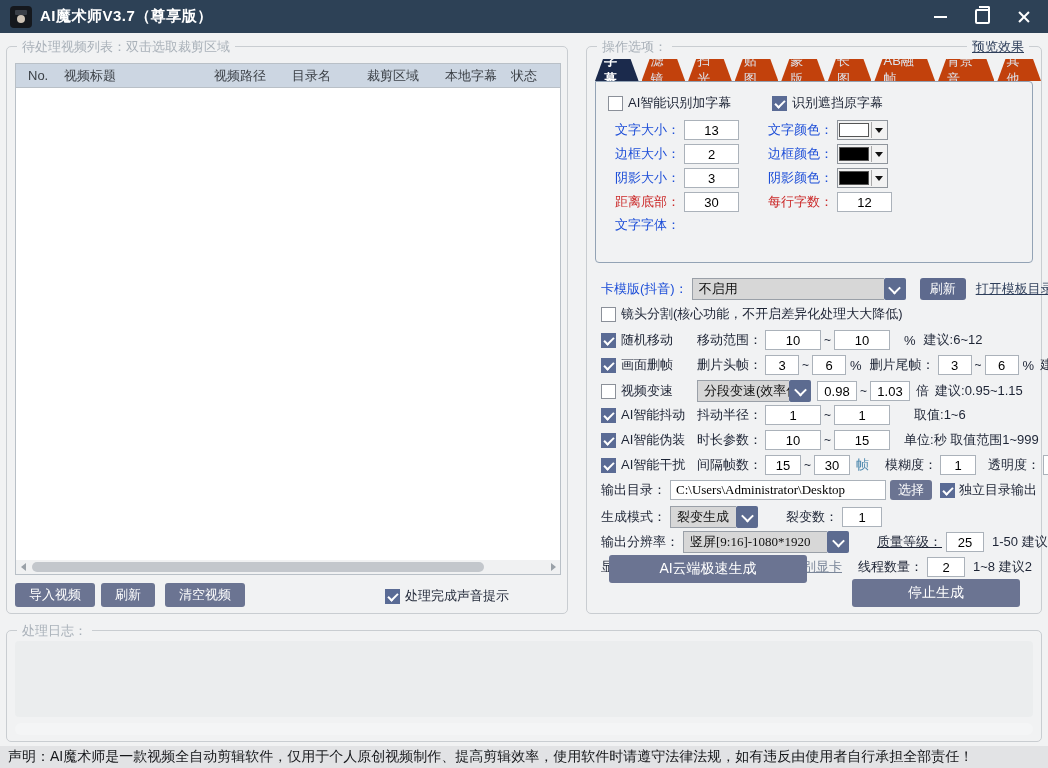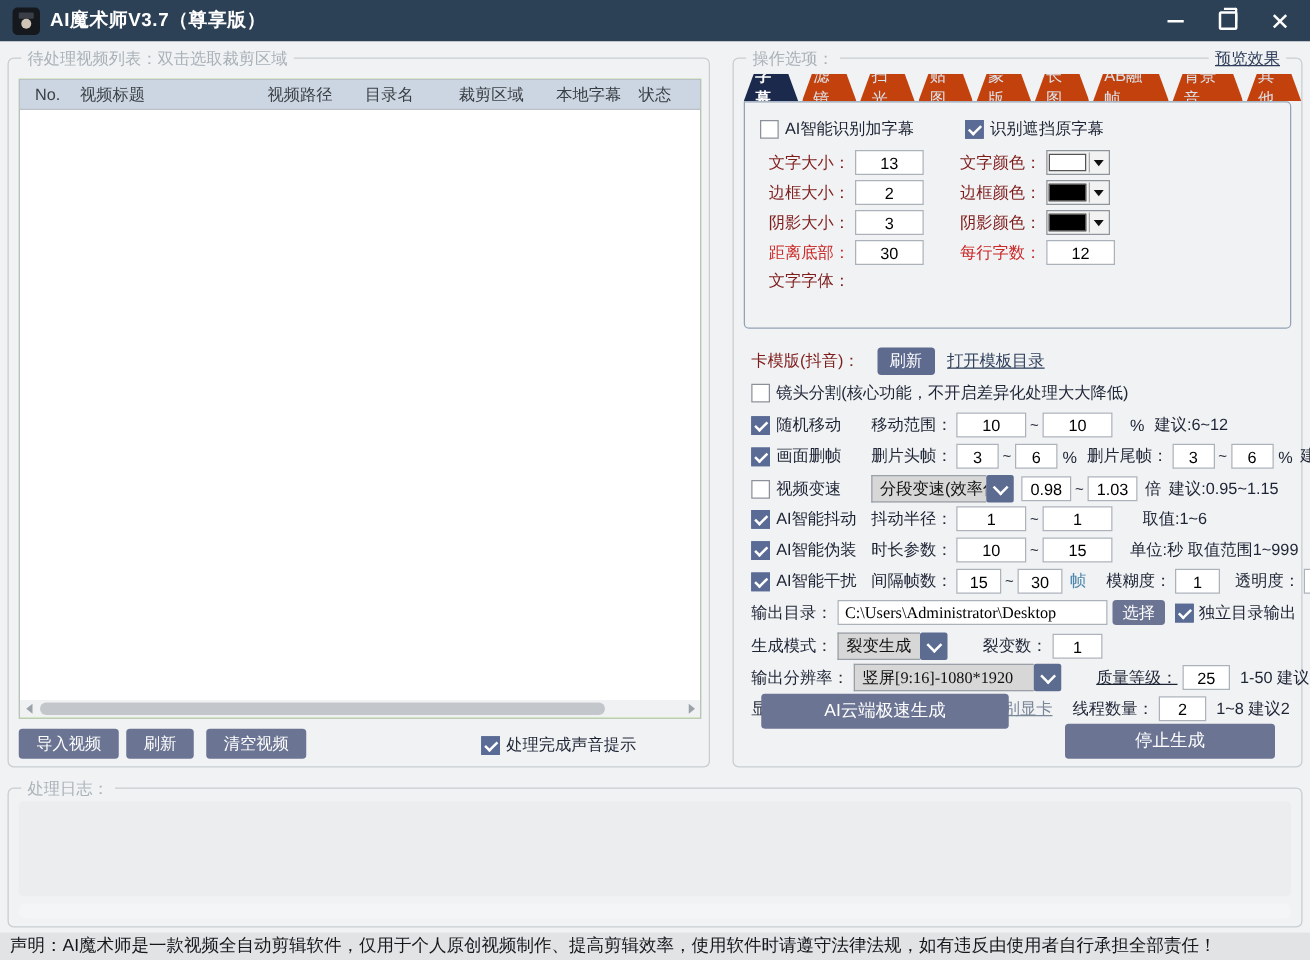--- a/index.html
+++ b/index.html
@@ -42,21 +42,21 @@
   .btn.mini{height:20px;padding:0 8px;}
   .btn.big{height:28px;font-size:14px;}
   
   .cbrow{display:flex;align-items:center;gap:5px;}
   .cb{width:15px;height:15px;border:1px solid #8b9099;background:#fff;box-sizing:border-box;position:relative;flex:none;}
   .cb.on{background:#5a6b95;border-color:#5a6b95;}
   .tick{position:absolute;left:2px;top:3px;width:8px;height:4px;border-left:2px solid #fff;border-bottom:2px solid #fff;transform:rotate(-45deg);}
   .cblbl{color:#1d2435;}
   
   .lbl{color:#1d2435;white-space:nowrap;}
-  .lbl.orange{color:#7f1d1d;} .lbl.red{color:#cb2929;}
+  .lbl.orange{color:#1d4ed8;} .lbl.red{color:#cb2929;}
   .num{height:20px;border:1px solid #abb2ba;background:#fff;text-align:center;font-size:13px;
        font-family:inherit;box-sizing:border-box;padding:0 2px;}
   .num.path{text-align:left;font-family:"Liberation Serif","DejaVu Serif",serif;padding:0 5px;font-size:13px;}
   .tld{vertical-align:6px;font-size:12px;color:#1d2435;margin:0 3px;}
   .hint{color:#1d2435;white-space:nowrap;}
   .unit-frame{color:#4b87ad;}
   .link{color:#2f3f5b;text-decoration:underline;white-space:nowrap;cursor:default;}
   .link.dim{color:#7a8699;}
   
   .dd{display:inline-flex;align-items:stretch;height:22px;box-sizing:border-box;}
@@ -214,20 +214,24 @@
       <input class="num" style="width: 55px; margin-left: 4px;" value="12">
     </div>
 
     <div class="sprow" style="left:12px;top:134px;">
       <span class="slab lbl orange">文字字体：</span>
     </div>
   </div>
 
   <div class="orow" style="top:231px;">
     <span class="lbl orange">卡模版(抖音)：</span>
+    <span class="dd" style="margin-left:4px;">
+      <span class="body" style="width:192px;">不启用</span>
+      <span class="chev"></span>
+    </span>
     <button class="btn tiny" style="margin-left:14px;">刷新</button>
     <span class="link" style="margin-left:10px;">打开模板目录</span>
   </div>
 
   <div class="orow" style="top:258px;">
     <span class="cb"></span>
     <span class="cblbl" style="margin-left:5px;">镜头分割(核心功能，不开启差异化处理大大降低)</span>
   </div>
 
   <div class="orow" style="top:283px;">

